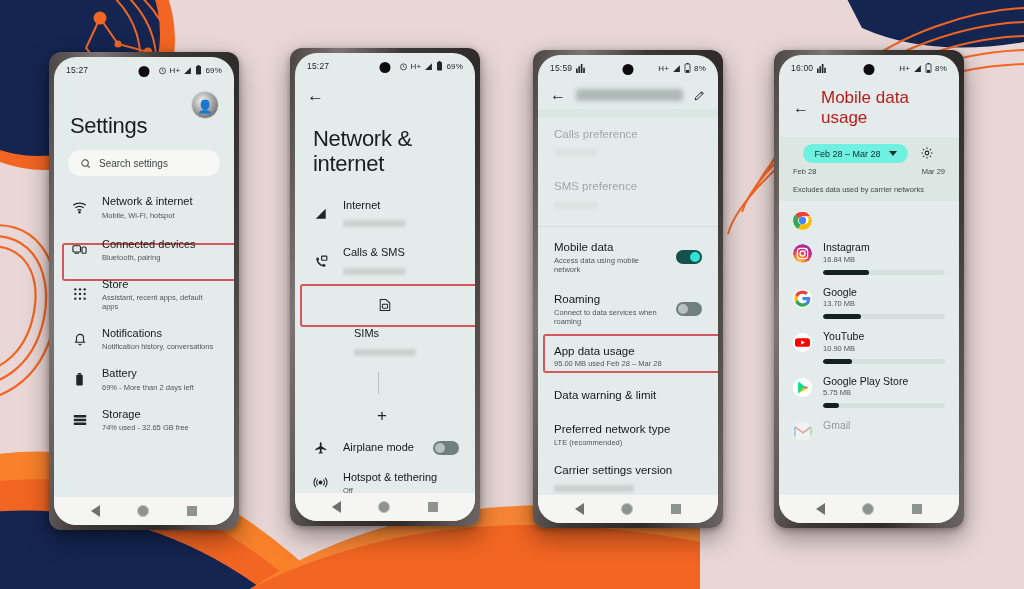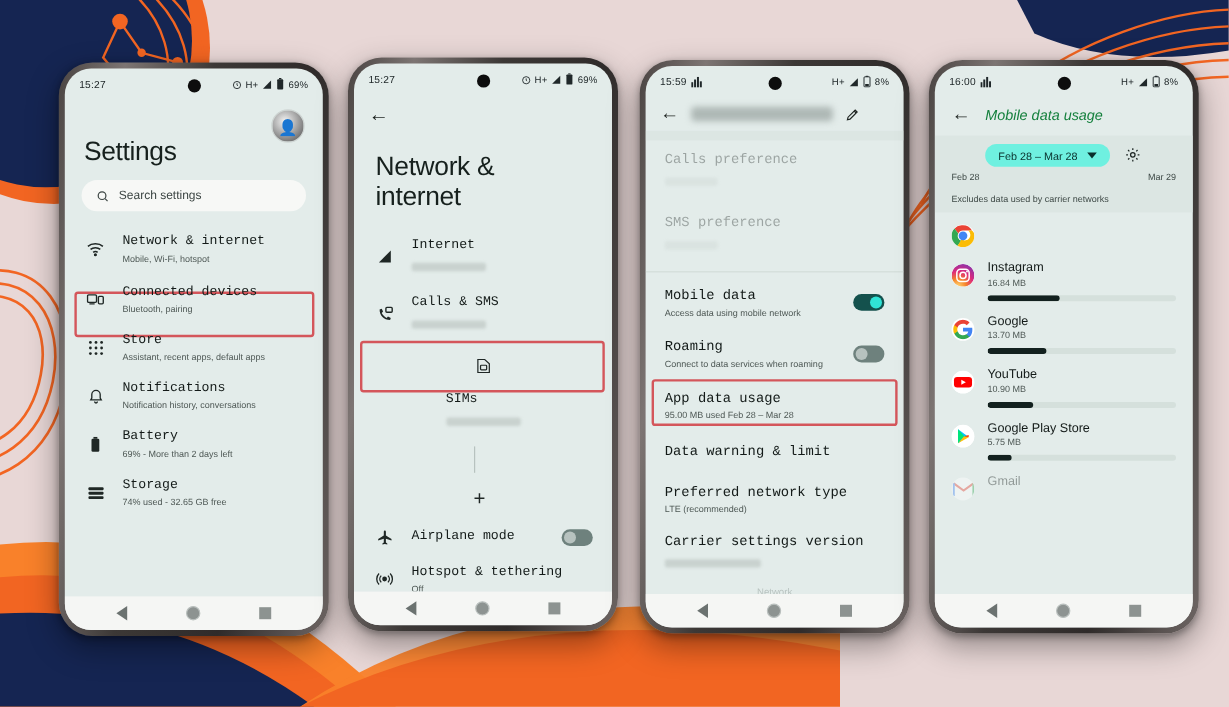--- a/index.html
+++ b/index.html
@@ -8,22 +8,22 @@
     background:#e8d7d6;
     font-family:"Liberation Sans", sans-serif;
     -webkit-font-smoothing:antialiased;
   }
   .bg{position:absolute;inset:0;overflow:hidden;}
   .bg svg{position:absolute;inset:0;}
 
   
   .phone{
     position:absolute;
-    width:225px;height:478px;
-    border-radius:28px;
+    width:190px;height:478px;
+    border-radius:12px;
     background:linear-gradient(100deg,#4a4442 0%,#7d7573 18%,#3c3836 42%,#2f2b2a 70%,#6e6664 100%);
     padding:5px;
     box-sizing:border-box;
     box-shadow:0 10px 26px rgba(0,0,0,.38), 0 2px 6px rgba(0,0,0,.3);
   }
   .screen{
     position:relative;width:100%;height:100%;
     border-radius:22px;background:#e3ecea;overflow:hidden;
   }
   #phone1{left:49px;top:52px;}
@@ -56,21 +56,21 @@
   .nav .recent{width:10px;height:10px;background:#8d9391;}
 
   .backarrow{font-size:17px;color:#1d2320;line-height:1;padding:8px 0 0 12px;display:block;}
 
   .title-lg{font-size:22px;color:#16201d;font-weight:400;letter-spacing:-.3px;line-height:1.15;}
 
   
   .srow{display:flex;align-items:center;gap:13px;padding:8px 16px;position:relative;}
   .srow .ic{width:19px;display:flex;justify-content:center;align-items:center;color:#1f2725;flex:0 0 19px;}
   .srow .tx{flex:1;min-width:0;}
-  .srow .t1{font-size:11px;color:#131a18;line-height:1.25;font-family:Liberation Mono, monospace;}
+  .srow .t1{font-size:11px;color:#131a18;line-height:1.25;}
   .srow .t2{font-size:7.5px;color:#4e5855;margin-top:1.5px;line-height:1.2;}
   .redact{display:inline-block;height:7px;border-radius:2px;background:#c9d2cf;filter:blur(1.4px);vertical-align:middle;margin-top:3px;}
 
   .avatar{
     position:absolute;right:15px;top:8px;width:26px;height:26px;border-radius:50%;
     background:radial-gradient(circle at 40% 35%,#f3f3f3,#8e8e8e 60%,#4a4a4a);
     overflow:hidden;border:1px solid #cfd6d4;
   }
   .avatar .face{position:absolute;left:50%;top:52%;transform:translate(-50%,-50%);font-size:13px;color:#2b2b2b;}
 
@@ -623,21 +623,21 @@
               <rect x="3" y="14" width="6" height="4" fill="#20282a"></rect>
             </svg>
           </span>
         <span>8%</span>
       </div>
     </div>
 
     <div class="scrollarea">
       <div style="display:flex;align-items:center;gap:12px;padding:7px 14px 9px;">
         <span style="font-size:16px;color:#1d2320;line-height:1;">←</span>
-        <span style="font-size:12px;color:#15803d;font-style:italic;">Mobile data usage</span>
+        <span style="font-size:17px;color:#b91c1c;">Mobile data usage</span>
       </div>
 
       <div class="band" style="padding-bottom:3px;">
         <div class="chipbar">
           <div class="chip">
             <span>Feb 28 – Mar 28</span>
             <span class="caret"></span>
           </div>
           <span class="gear">
             <svg width="14" height="14" viewBox="0 0 24 24" fill="none" stroke="#1f2725" stroke-width="1.8">

